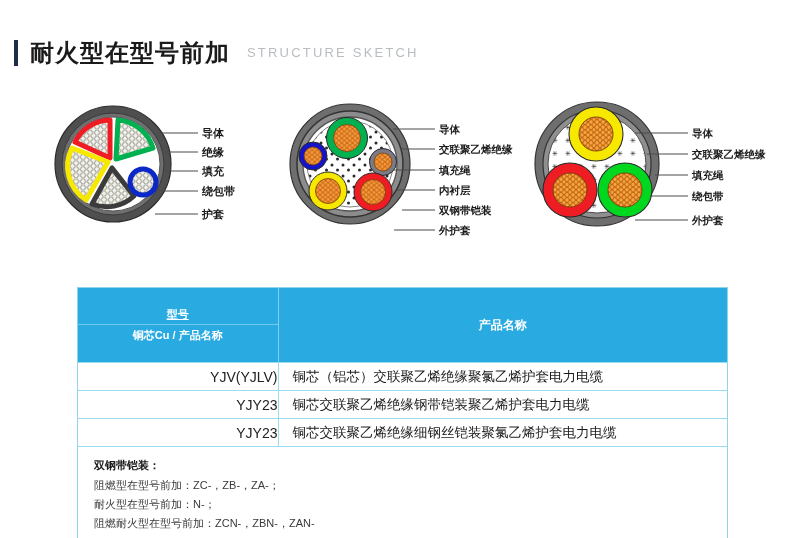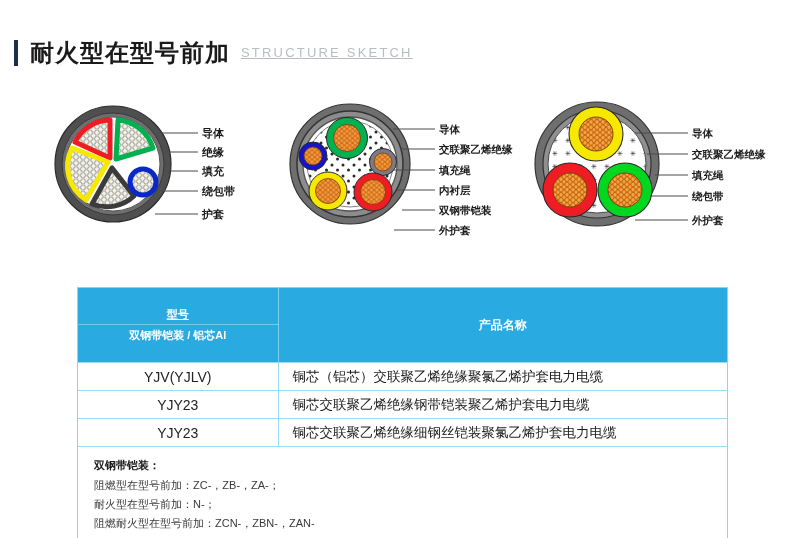--- a/index.html
+++ b/index.html
@@ -20,22 +20,22 @@
   }
   .title-accent{
     width:4px;height:26px;background:#1f2d4d;margin-left:14px;margin-right:12px;
     flex:0 0 auto;
   }
   .title-cn{
     font-size:24px;font-weight:700;color:#1a1a1a;letter-spacing:1px;
     line-height:26px;
   }
   .title-en{
-    font-size:13px;color:#b9bcc0;letter-spacing:2.2px;margin-left:11px;
-    line-height:26px;font-weight:400;text-decoration:underline;
+    font-size:13px;color:#b9bcc0;letter-spacing:2.2px;margin-left:17px;
+    line-height:26px;font-weight:400;
   }
 
   
   .diagrams{
     position:absolute;left:0;top:96px;width:647px;height:170px;
   }
   .diagram{position:absolute;top:0;height:170px;}
   .diagram.d1{left:48px;width:240px;}
   .diagram.d2{left:285px;width:240px;}
   .diagram.d3{left:525px;width:260px;}
@@ -69,21 +69,21 @@
   .th-model .l2{
     height:21px;line-height:21px;display:block;
   }
   .th-name{
     background:#29abe2;color:#ffffff;
     font-size:12px;font-weight:700;text-align:center;vertical-align:middle;
     height:42px;padding:16px;
   }
 
   td.model{
-    text-align:center;font-size:14px;color:#222;
+    text-align:right;font-size:14px;color:#222;
     border-top:1px solid #9adcf0;border-right:1px solid #9adcf0;
     height:25px;padding:1px 0;font-family:"Liberation Sans",sans-serif;
   }
   td.name{
     text-align:left;font-size:13.5px;color:#1a1a1a;
     border-top:1px solid #9adcf0;
     height:25px;padding:1px 0 1px 14px;margin-left:22px;
   }
   td.notes{
     border-top:1px solid #9adcf0;
@@ -264,21 +264,21 @@
   <div class="table-wrap">
     <table class="spec">
       <colgroup>
           <col class="c1">
           <col class="c2">
         </colgroup>
       <thead>
         <tr>
           <th class="th-model">
             <span class="l1">型号</span>
-            <span class="l2">双钢带铠装 / 铝芯Al</span>
+            <span class="l2">铜芯Cu / 产品名称</span>
           </th>
           <th class="th-name">产品名称</th>
         </tr>
       </thead>
       <tbody>
         <tr>
           <td class="model">YJV(YJLV)</td>
           <td class="name">铜芯（铝芯）交联聚乙烯绝缘聚氯乙烯护套电力电缆</td>
         </tr>
         <tr>

